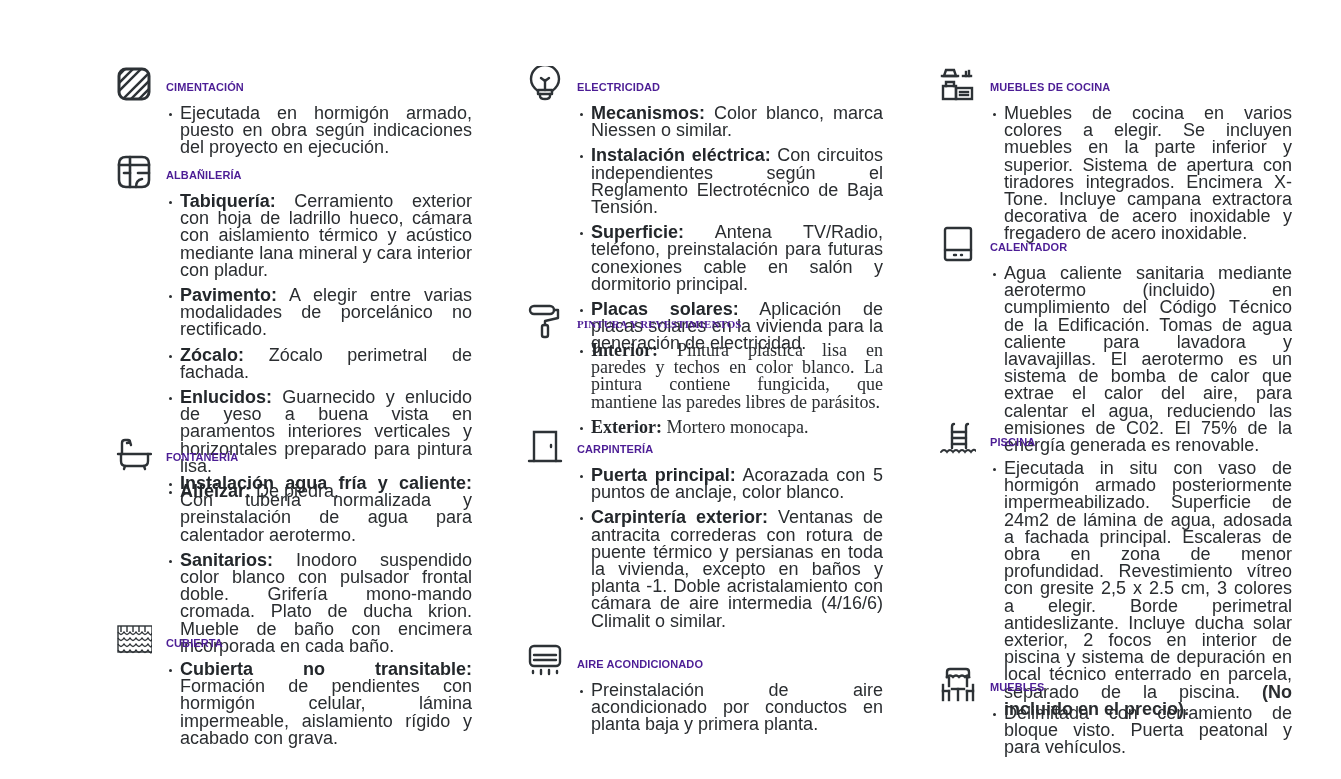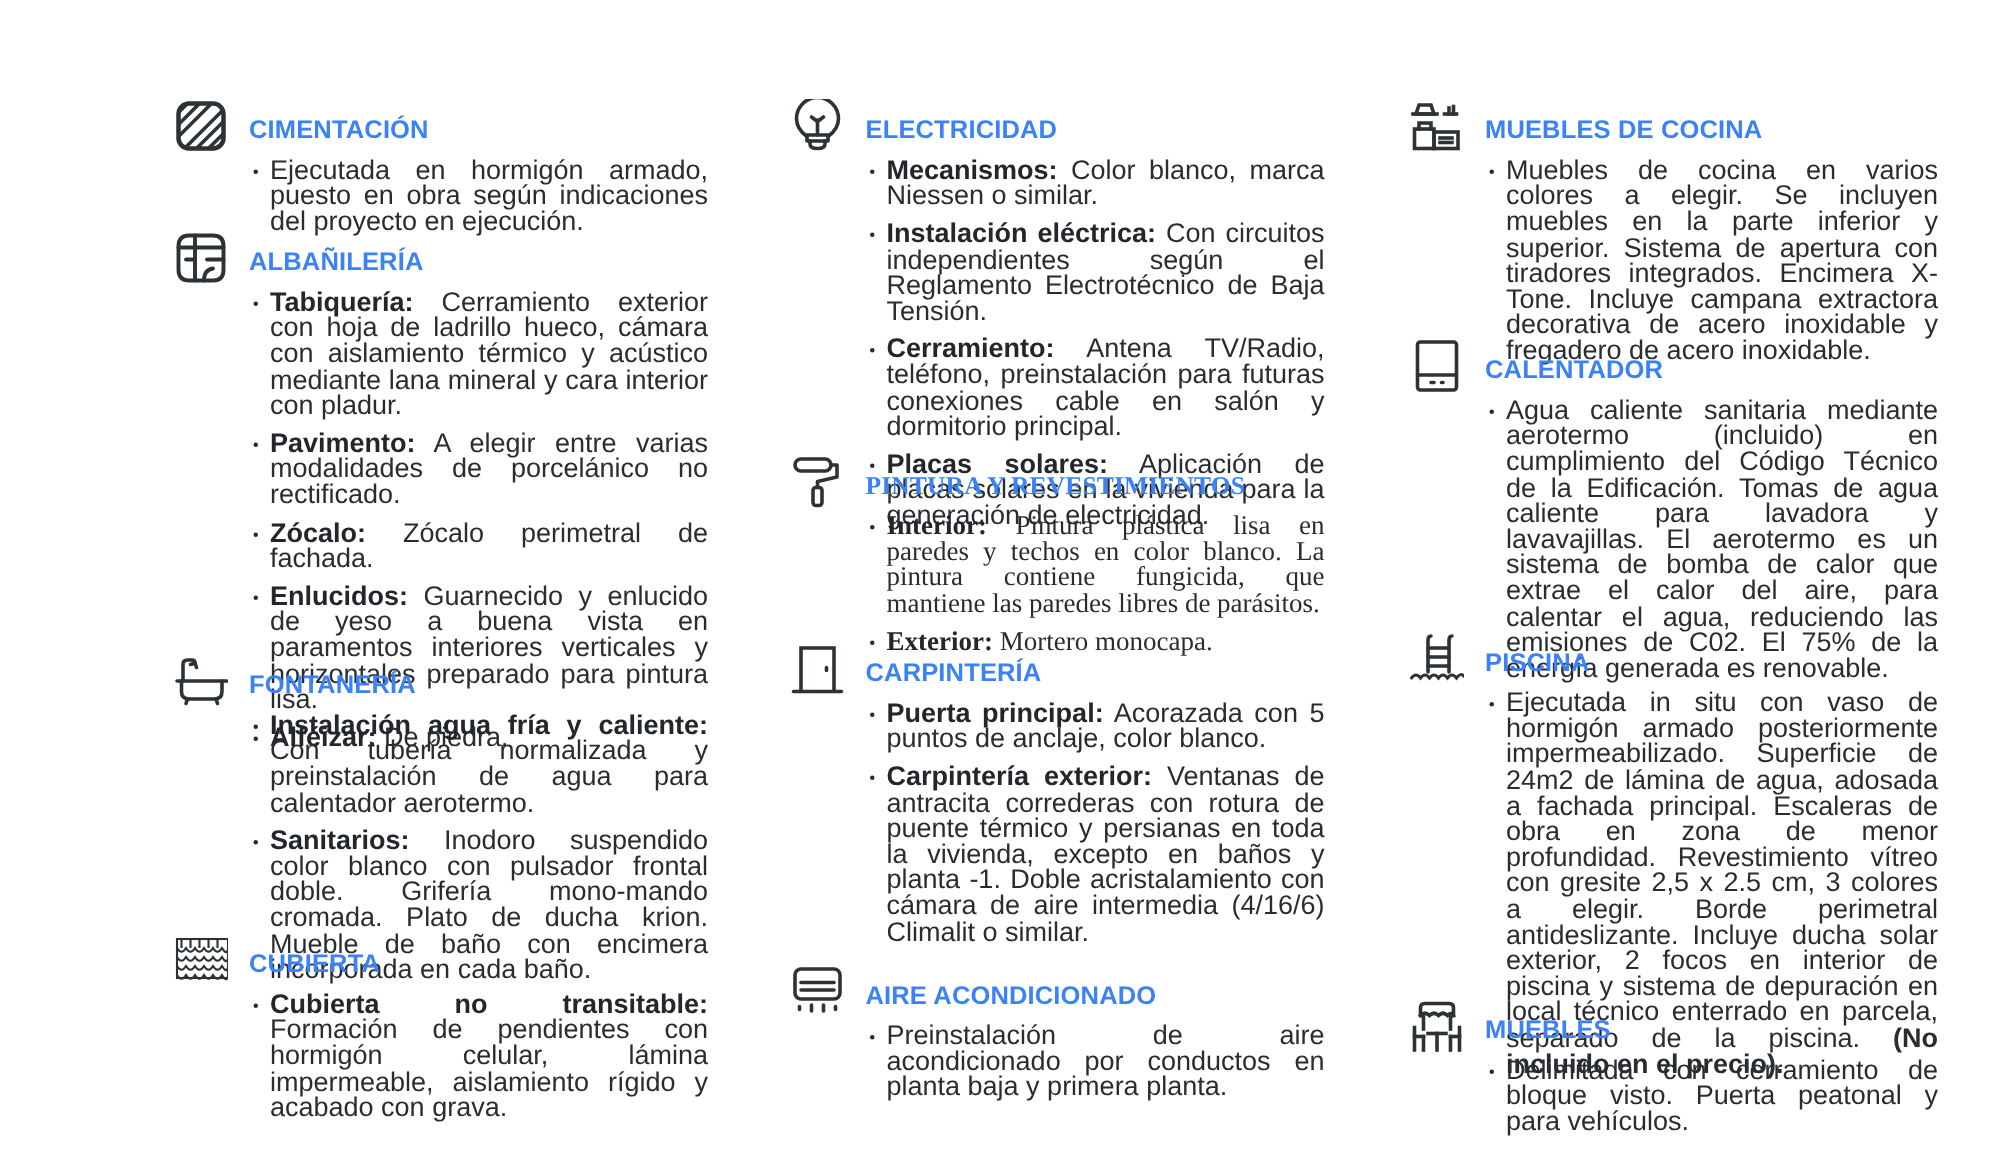--- a/index.html
+++ b/index.html
@@ -14,22 +14,22 @@
   .col-3 { left: 940px; width: 352px; }
 
   .section { position: relative; padding-left: 50px; }
   .section .icon {
     position: absolute; left: 0; top: 0; width: 36px; height: 36px;
     color: #2d3236;
   }
   .section .icon svg { width: 36px; height: 36px; display: block; }
   .section h2 {
     margin: 0; padding-top: 12px;
-    font-size: 17px; font-weight: 700; letter-spacing: 0.1px;
-    color: #3b82f6; line-height: 18px;
+    font-size: 11px; font-weight: 700; letter-spacing: 0.1px;
+    color: #4c1d95; line-height: 18px;
   }
   .section ul { margin: 9px 0 0 0; padding: 0 0 0 14px; list-style: none; }
   .section li {
     position: relative; font-size: 18px; line-height: 17.2px;
     text-align: justify; margin-bottom: 8px; color: #2a2d30;
   }
   .section li::before {
     content: ""; position: absolute; left: -11px; top: 8px;
     width: 3px; height: 3px; background: #2a2d30; border-radius: 50%;
   }
@@ -136,21 +136,21 @@
         <line x1="18" y1="14" x2="18" y2="24"></line>
         <path d="M14 12 L18 15 L22 12"></path>
         <rect x="11" y="24" width="14" height="4"></rect>
         <path d="M13 28 V30 Q13 33 18 33 Q23 33 23 30 V28"></path>
       </svg>
     </span>
     <h2>ELECTRICIDAD</h2>
     <ul>
       <li><b>Mecanismos:</b><span> Color blanco, marca Niessen o similar.</span></li>
       <li><b>Instalación eléctrica:</b><span> Con circuitos independientes según el Reglamento Electrotécnico de Baja Tensión.</span></li>
-      <li><b>Cerramiento:</b><span> Antena TV/Radio, teléfono, preinstalación para futuras conexiones cable en salón y dormitorio principal.</span></li>
+      <li><b>Superficie:</b><span> Antena TV/Radio, teléfono, preinstalación para futuras conexiones cable en salón y dormitorio principal.</span></li>
       <li><b>Placas solares:</b><span> Aplicación de placas solares en la vivienda para la generación de electricidad.</span></li>
     </ul>
   </div>
 
   <div class="section" style="height:125px;font-family:Liberation Serif, serif;">
     <span class="icon">
       <svg viewBox="0 0 36 36" fill="none" stroke="currentColor" stroke-width="2.4" stroke-linecap="round" stroke-linejoin="round">
         <rect x="3" y="3" width="24" height="8" rx="4"></rect>
         <path d="M27 7 H31 V15 L18 18 V22"></path>
         <rect x="15" y="22" width="6" height="12" rx="2"></rect>

